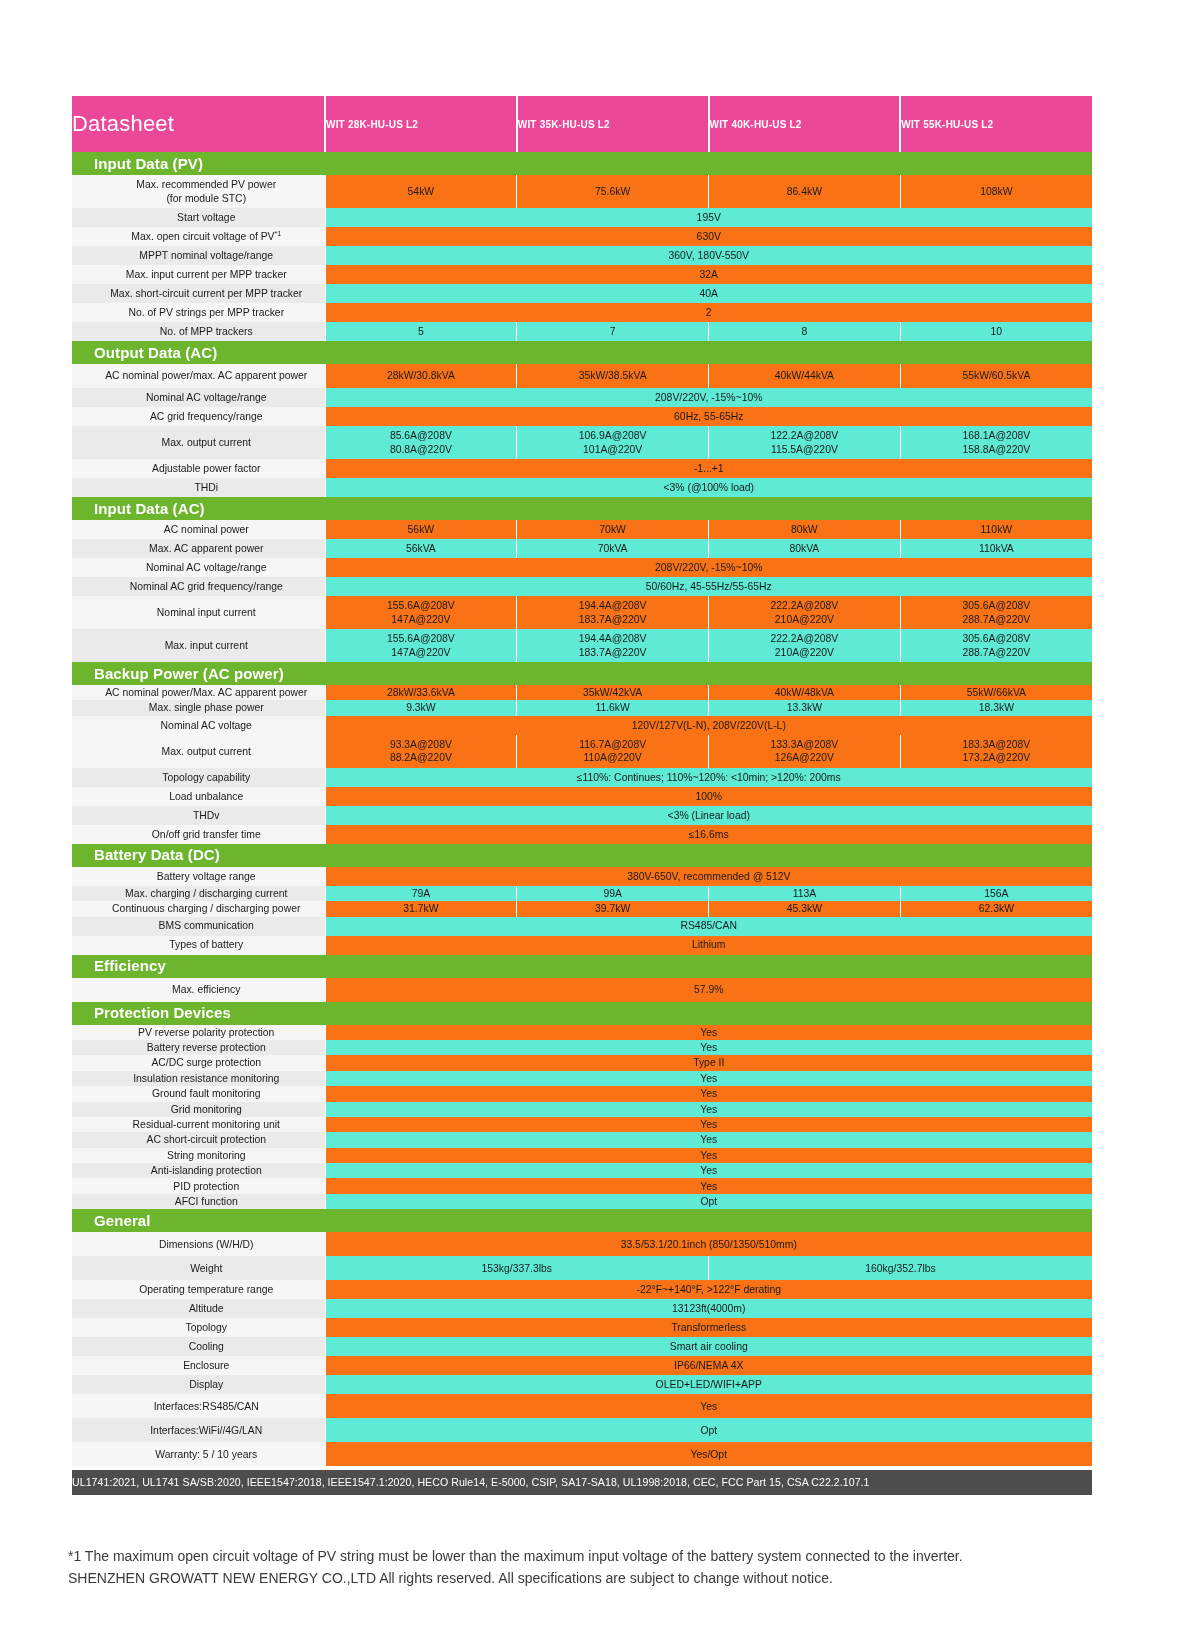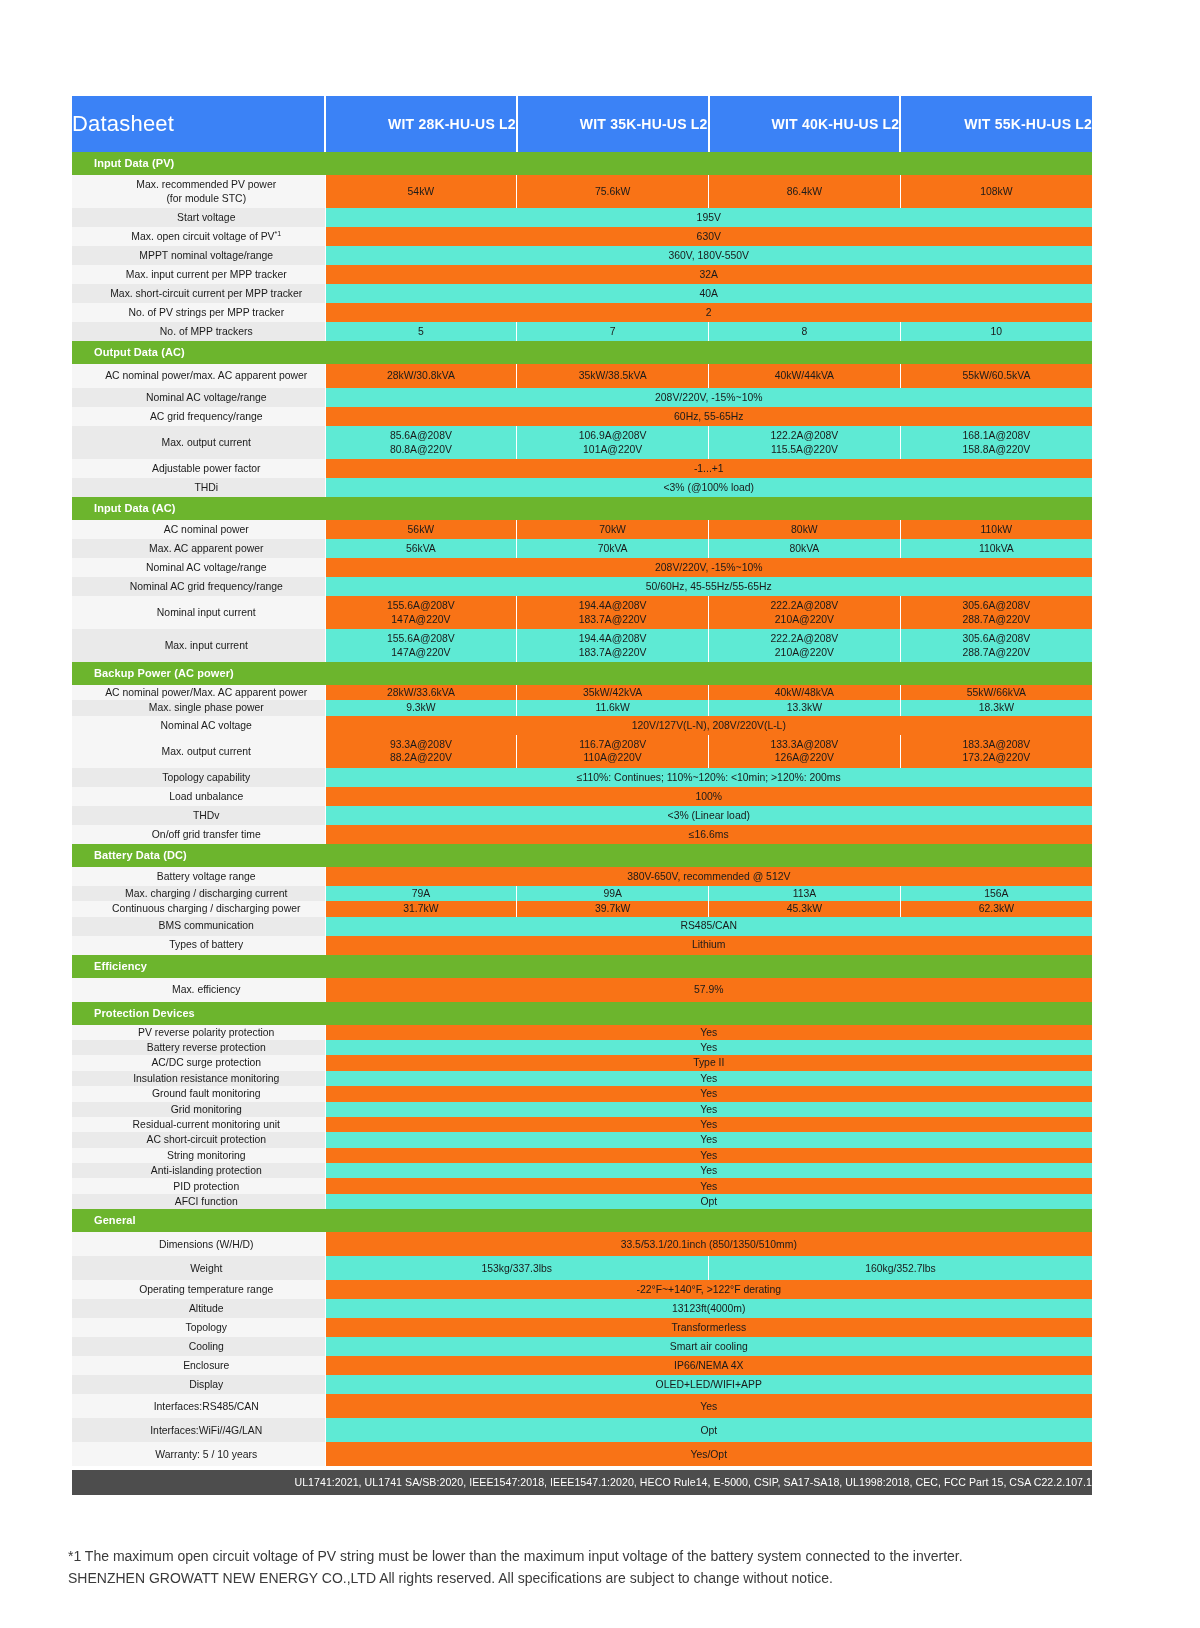--- a/index.html
+++ b/index.html
@@ -25,45 +25,45 @@
   table.ds {
     width: 1020px;
     border-collapse: collapse;
     table-layout: fixed;
   }
   table.ds col.c-label { width: 253px; }
   table.ds col.c-v { width: 191.75px; }
 
   
   tr.hdr td {
-    background: #3b82f6;
+    background: #ec4899;
     color: #ffffff;
     height: 56px;
     vertical-align: middle;
     padding: 0;
   }
   td.hdr-title {
     font-size: 22px;
     font-weight: 400;
     padding-left: 22px;
     letter-spacing: .2px;
   }
   td.hdr-model {
-    text-align: right;
-    font-size: 14px;
+    text-align: left;
+    font-size: 10px;
     font-weight: bold;
     letter-spacing: .2px;
     border-left: 2px solid #ffffff;
   }
 
   
   tr.sect td {
     background: #6cb52d;
     color: #ffffff;
-    font-size: 11px;
+    font-size: 15px;
     font-weight: bold;
     height: 23px;
     padding: 0 0 1px 22px;
     vertical-align: middle;
     letter-spacing: .1px;
   }
 
   
   tr.r td {
     font-size: 10.4px;
@@ -92,21 +92,21 @@
   tr.r.norm td { height: 19px; }
   tr.r.tight td { height: 15.4px; }
 
   .two-line { display:block; line-height: 1.32; }
 
   
   .certbar {
     background: #4d4d4d;
     color: #ffffff;
     font-size: 10.6px;
-    text-align: right;
+    text-align: left;
     height: 25px;
     line-height: 25px;
     width: 1020px;
     margin-top: 4px;
     letter-spacing: .05px;
   }
 
   
   .notes {
     position: absolute;

